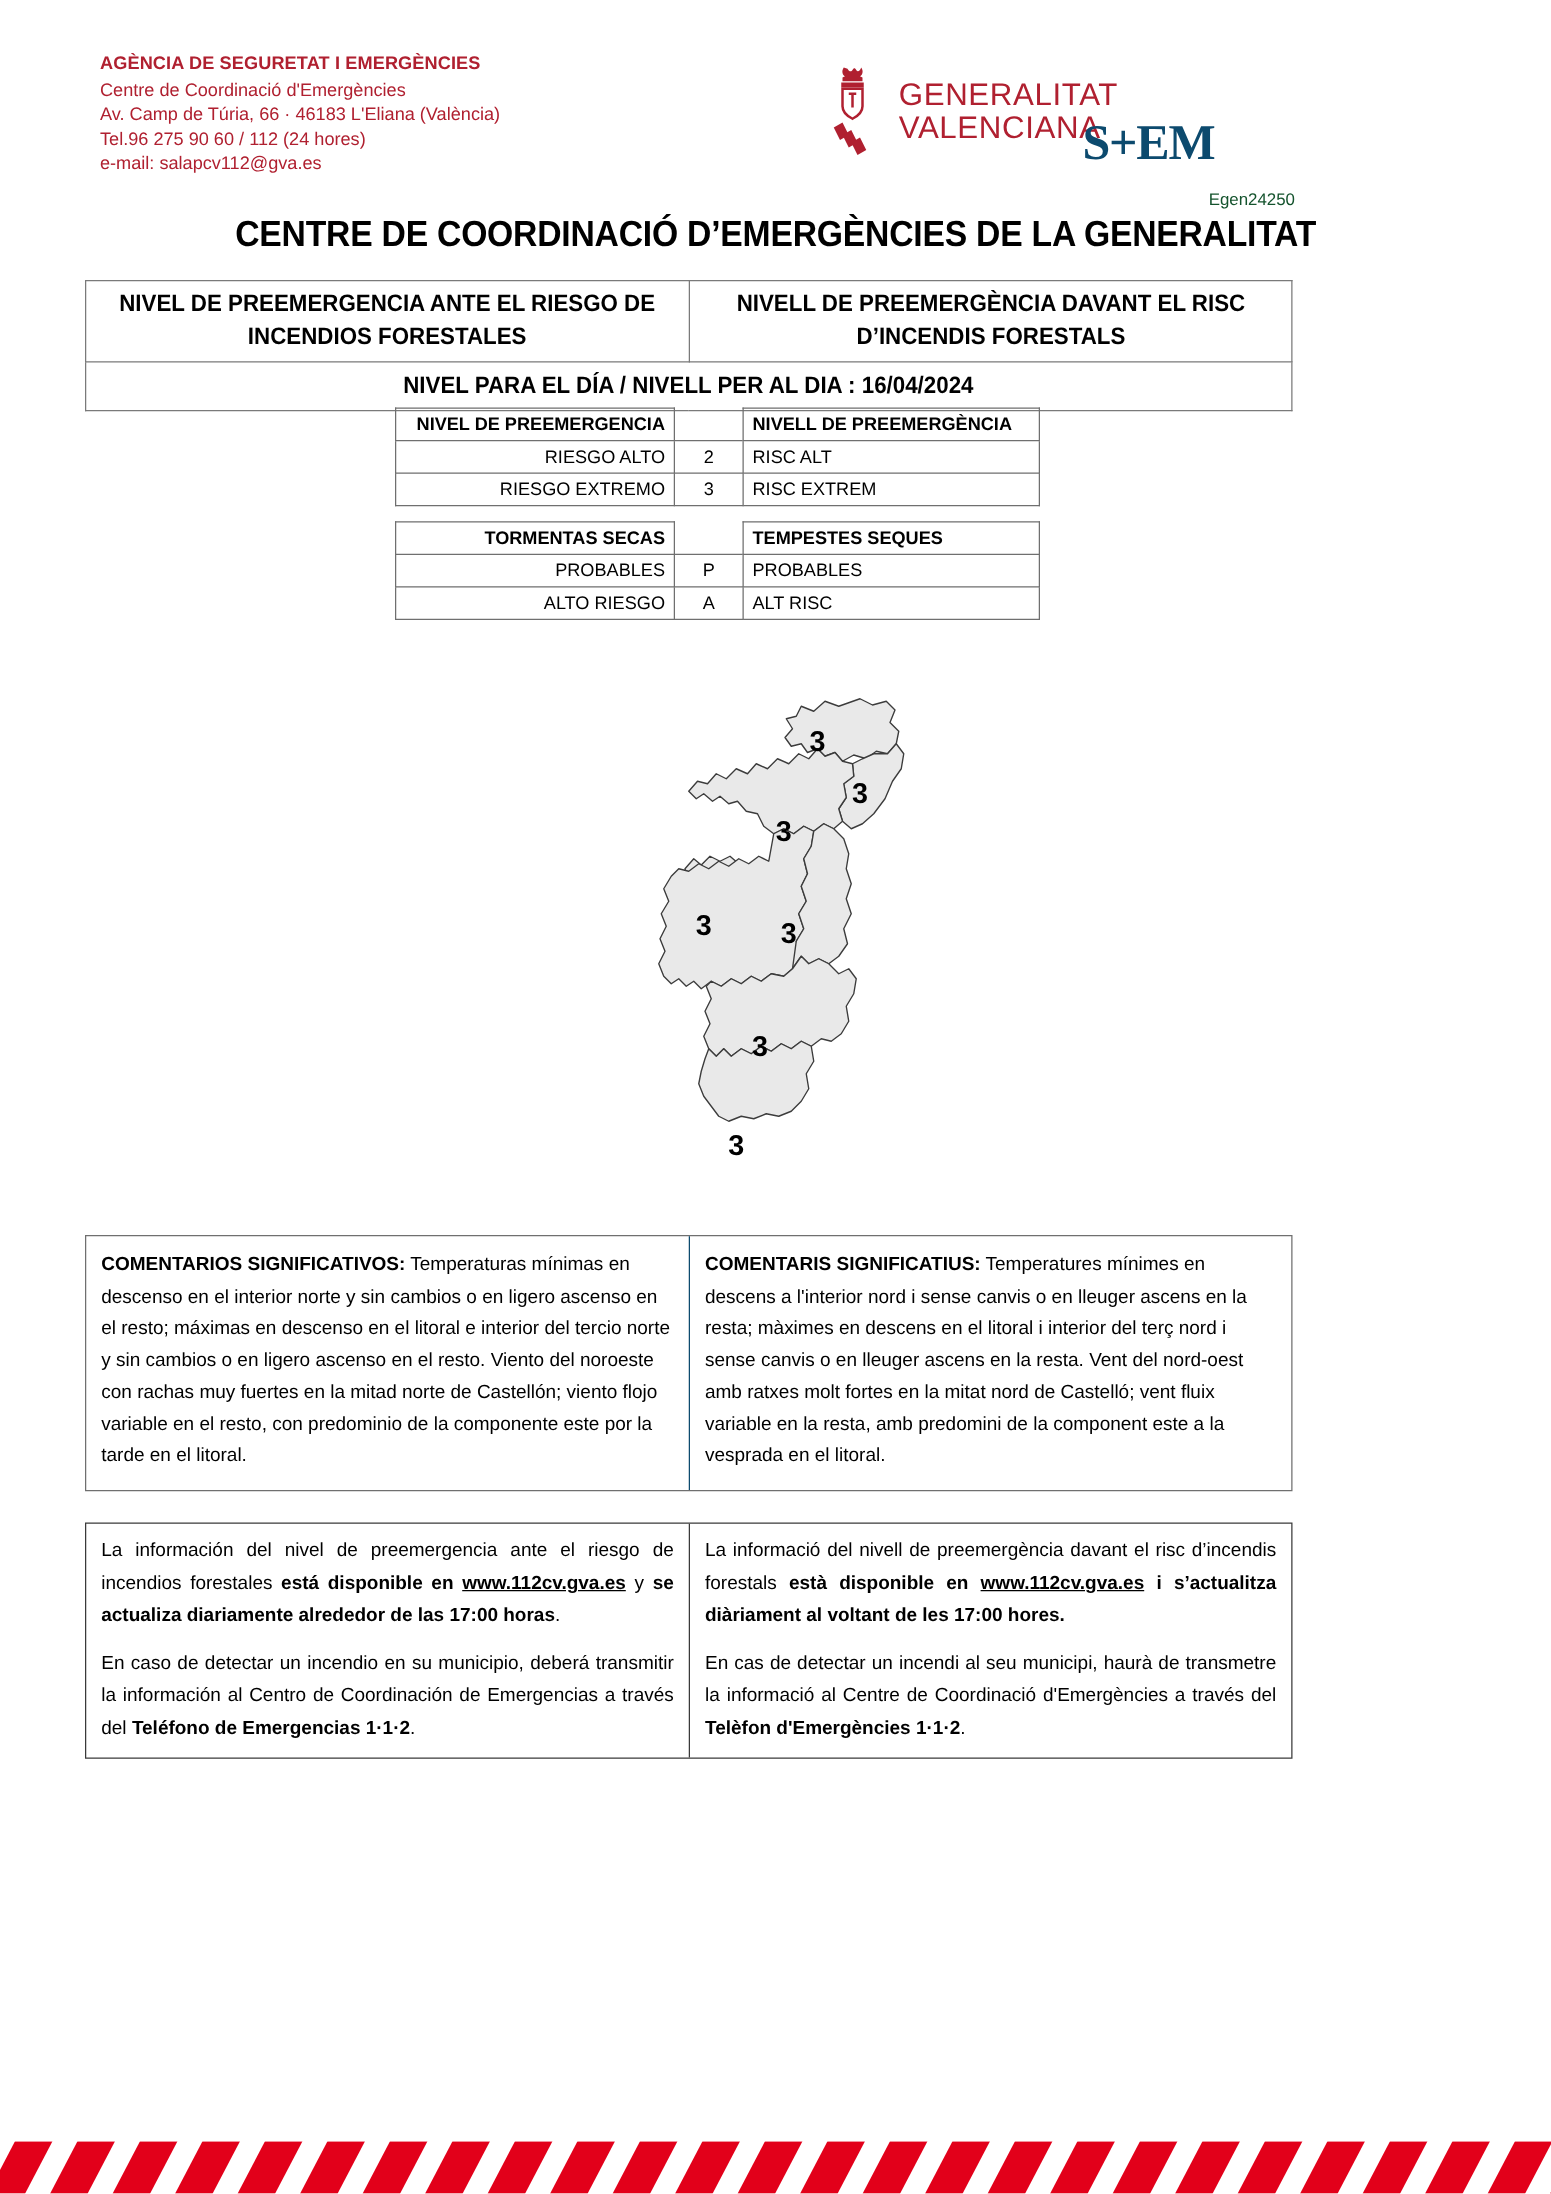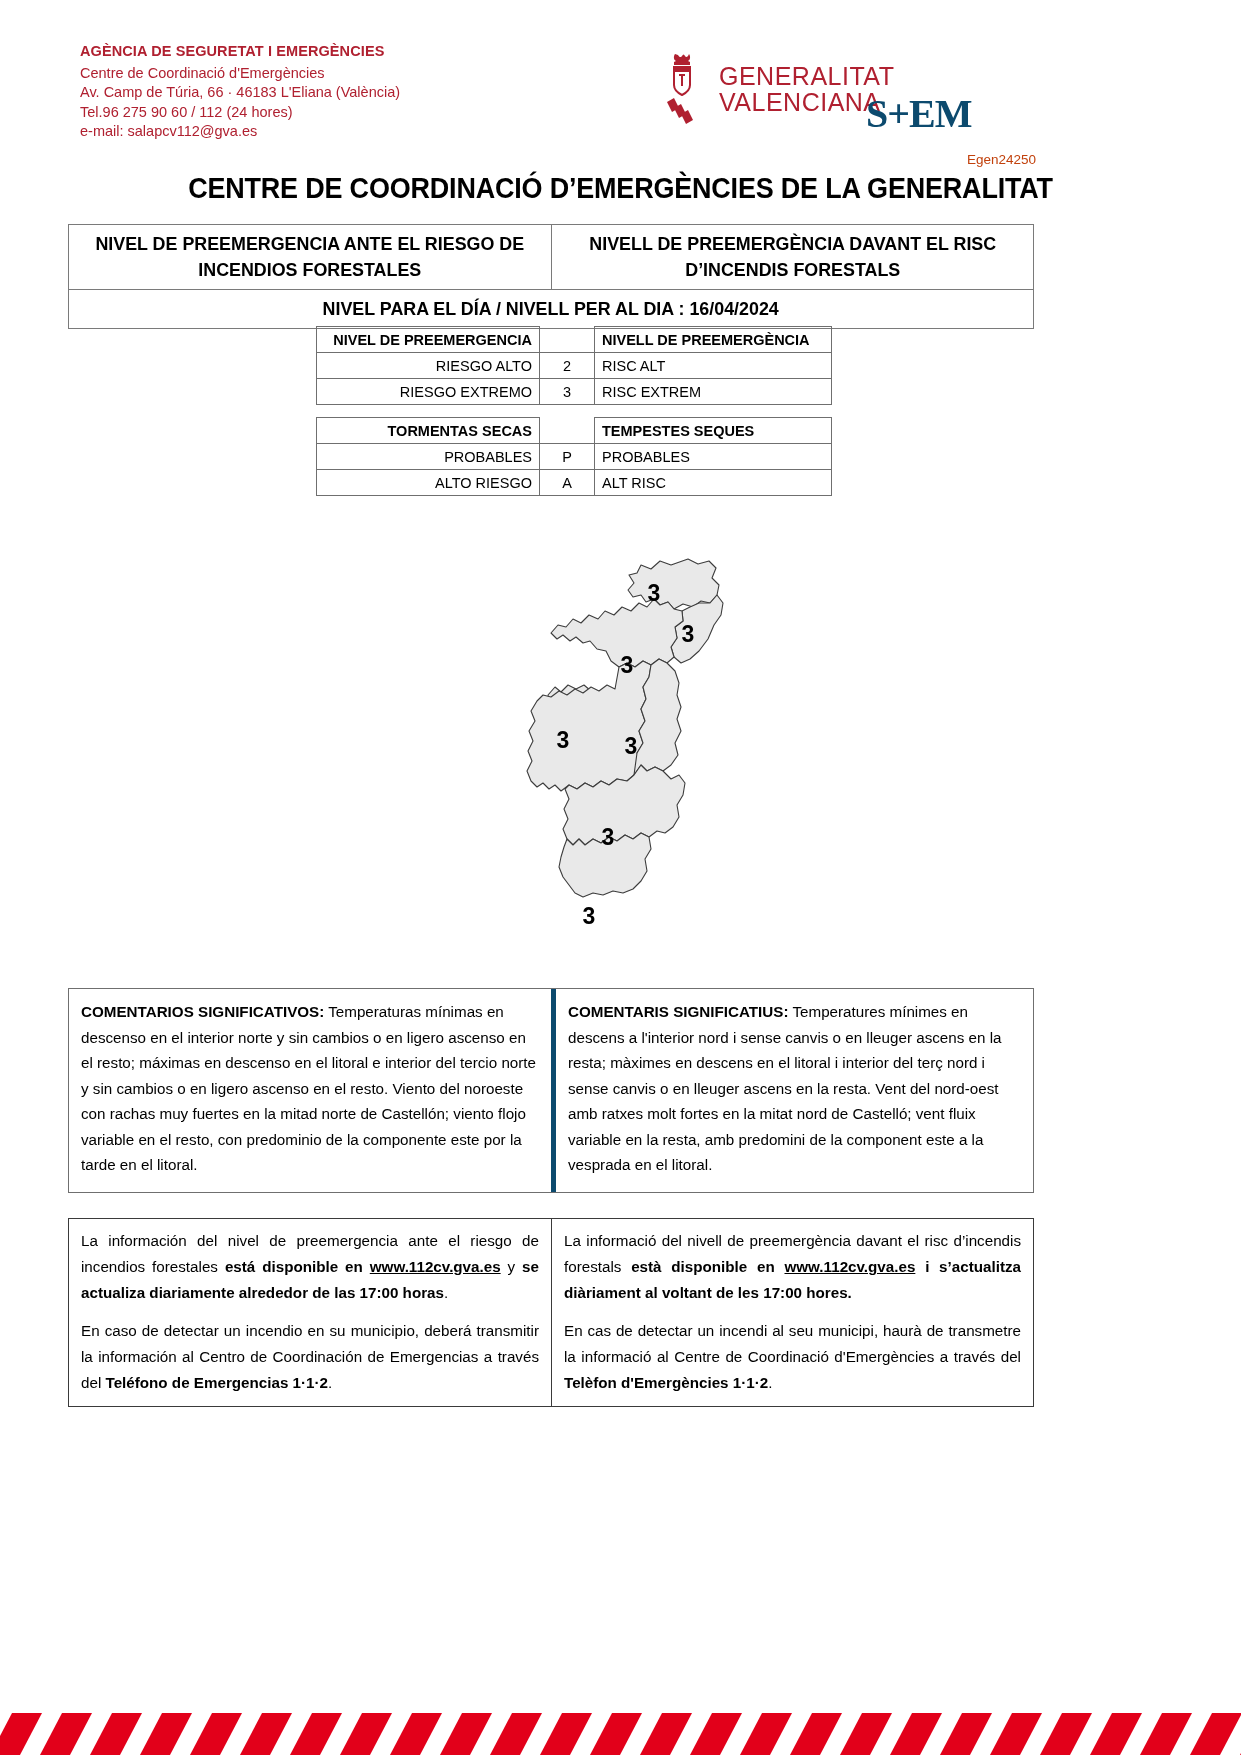--- a/index.html
+++ b/index.html
@@ -63,21 +63,21 @@
     font-size: 40px;
     font-weight: bold;
     letter-spacing: -1px;
     font-family: "Liberation Serif", serif;
   }
 
   .docnum {
     position: absolute;
     top: 152px;
     right: 205px;
-    color: #c2410c;
+    color: #14532d;
     font-size: 13.5px;
     text-align: center;
   }
 
   .main-title {
     position: absolute;
     top: 172px;
     left: 0;
     width: 1241px;
     text-align: center;
@@ -164,21 +164,21 @@
     box-sizing: border-box;
   }
   .comment-cell {
     width: 50%;
     box-sizing: border-box;
     padding: 10px 12px 14px 12px;
     font-size: 15.2px;
     line-height: 25.5px;
     text-align: left;
   }
-  .comment-cell.right { border-left: 5px solid #0c4a6e; }
+  .comment-cell.right { border-left: 1px solid #0c4a6e; }
   .comment-cell b { font-weight: bold; text-align: center; }
 
   
   .infobox {
     position: absolute;
     top: 1218px;
     left: 68px;
     width: 966px;
     display: flex;
     border: 1px solid #3a3a3a;

